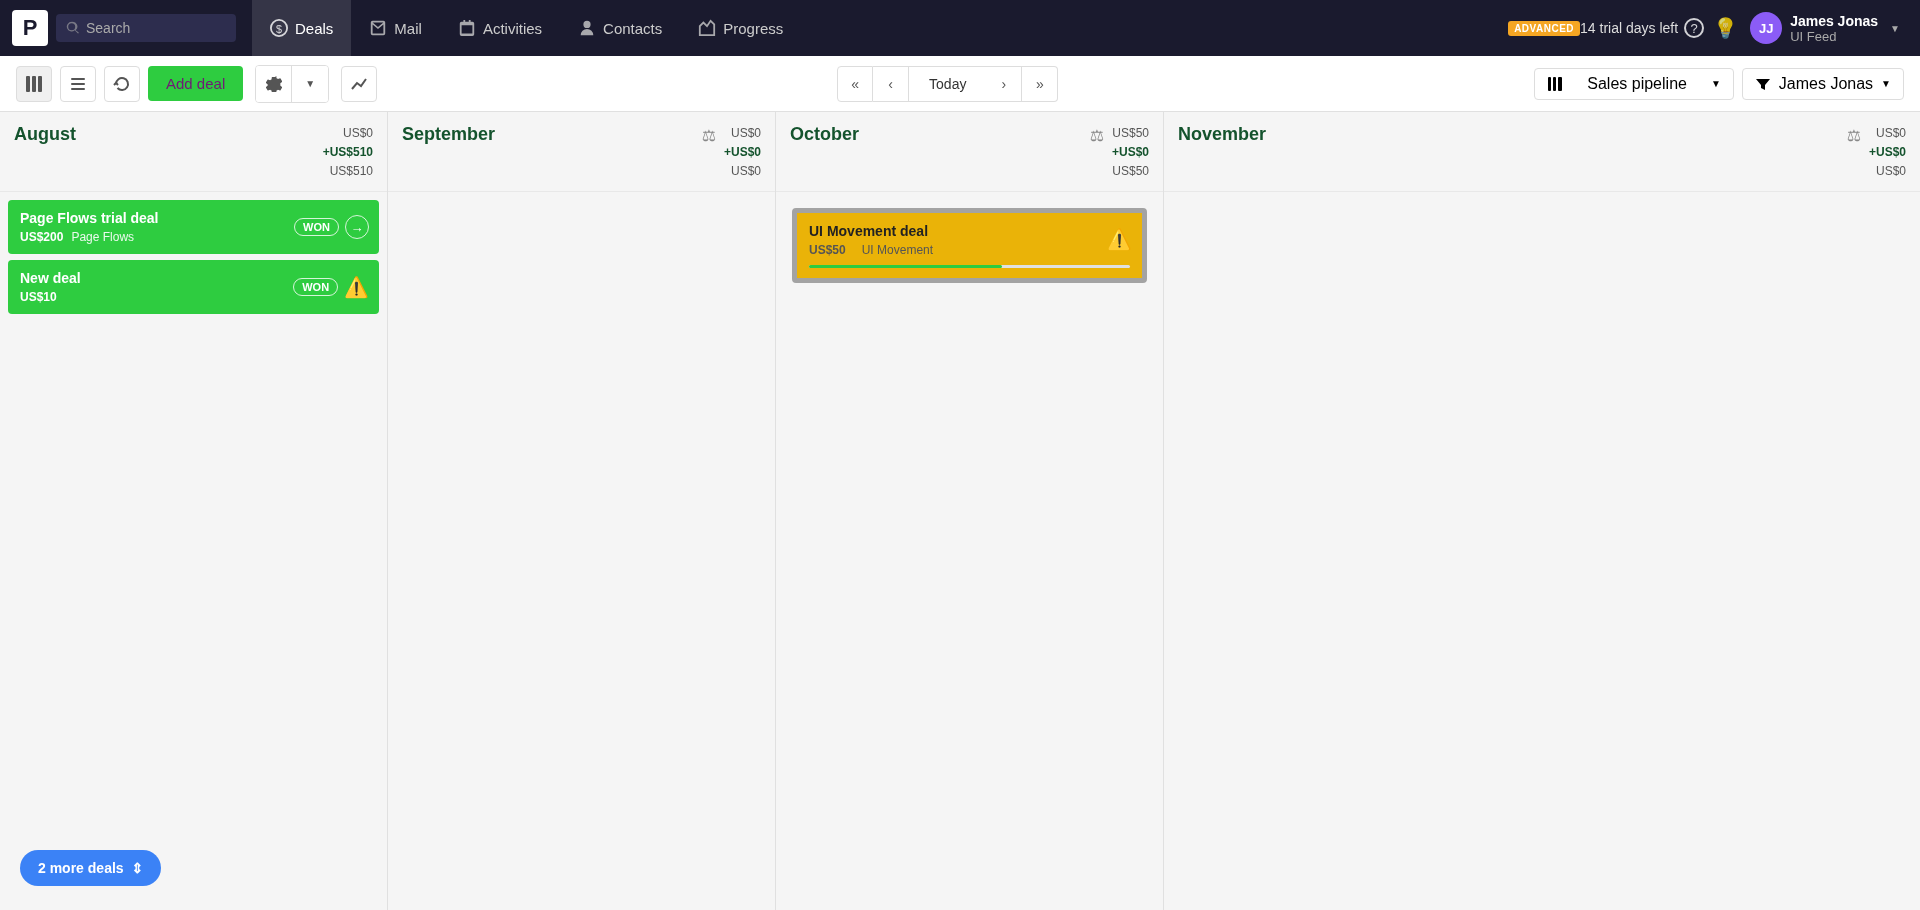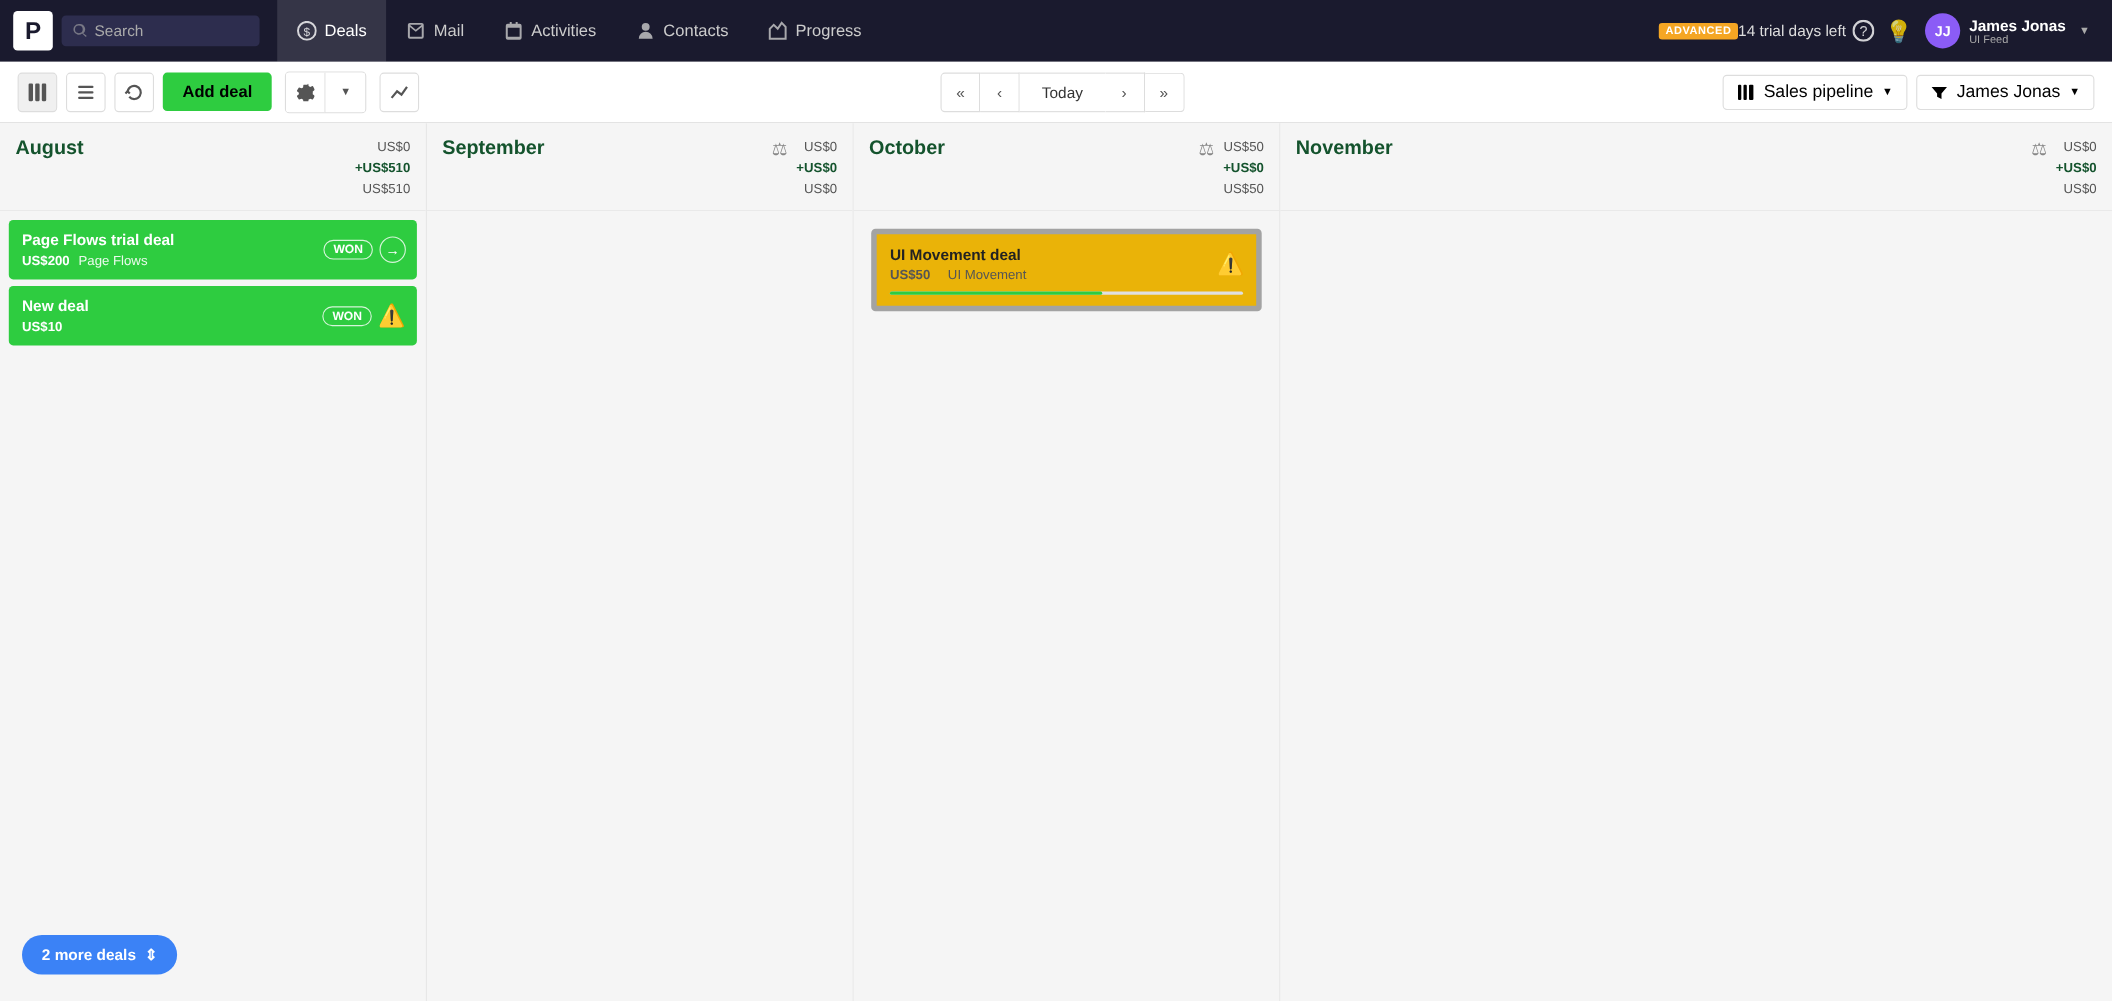--- a/index.html
+++ b/index.html
@@ -45,37 +45,37 @@
       display: flex; align-items: center; gap: 8px; cursor: pointer; padding: 4px 8px;
       border-radius: 4px;
     }
     .avatar {
       width: 32px; height: 32px; border-radius: 50%; background: #8b5cf6;
       display: flex; align-items: center; justify-content: center;
       font-size: 13px; font-weight: 600; color: #fff;
     }
     .user-info { display: flex; flex-direction: column; }
     .user-name { font-size: 14px; color: #fff; font-weight: 600; }
-    .user-sub { font-size: 10px; color: #aaa; }
+    .user-sub { font-size: 13px; color: #aaa; }
     .chevron-down { font-size: 10px; color: #aaa; margin-left: 4px; }
 
     
     .toolbar {
       display: flex; align-items: center; height: 56px; background: #fff;
       border-bottom: 1px solid #e0e0e0; padding: 0 16px; gap: 8px;
     }
     .tool-btn {
       width: 36px; height: 36px; display: flex; align-items: center; justify-content: center;
       border: 1px solid #ddd; border-radius: 4px; background: #fff; cursor: pointer;
       font-size: 16px; color: #555;
     }
     .tool-btn.active { background: #f0f0f0; }
     .add-deal-btn {
-      background: #2ecc40; color: #000000; border: none; border-radius: 4px;
-      padding: 9px 18px; font-size: 15px; font-weight: 700; cursor: pointer;
+      background: #2ecc40; color: #701a75; border: none; border-radius: 4px;
+      padding: 9px 18px; font-size: 15px; font-weight: 400; cursor: pointer;
       margin-right: 4px;
     }
     .settings-group {
       display: flex; align-items: center; border: 1px solid #ddd; border-radius: 4px;
       overflow: hidden; margin-right: 4px;
     }
     .settings-group .tool-btn { border: none; border-radius: 0; }
     .settings-group .tool-btn:first-child { border-right: 1px solid #ddd; }
 
     .nav-center { display: flex; align-items: center; gap: 0; margin: 0 auto; }
@@ -85,21 +85,21 @@
     }
     .nav-arrow-btn:first-child { border-radius: 4px 0 0 4px; }
     .nav-arrow-btn:last-child { border-radius: 0 4px 4px 0; }
     .today-btn {
       padding: 0 20px; height: 36px; border-top: 1px solid #ddd; border-bottom: 1px solid #ddd;
       background: #fff; cursor: pointer; font-size: 14px; font-weight: 500; color: #333;
       display: flex; align-items: center;
     }
 
     .pipeline-selector {
-      display: flex; align-items: center; gap: 8px; border: 1px solid #ddd;
+      display: flex; align-items: center; gap: 24px; border: 1px solid #ddd;
       border-radius: 4px; padding: 6px 12px; cursor: pointer; background: #fff;
       margin-left: 16px;
     }
     .filter-btn {
       display: flex; align-items: center; gap: 8px; border: 1px solid #ddd;
       border-radius: 4px; padding: 6px 12px; cursor: pointer; background: #fff;
     }
 
     
     .main-content {

